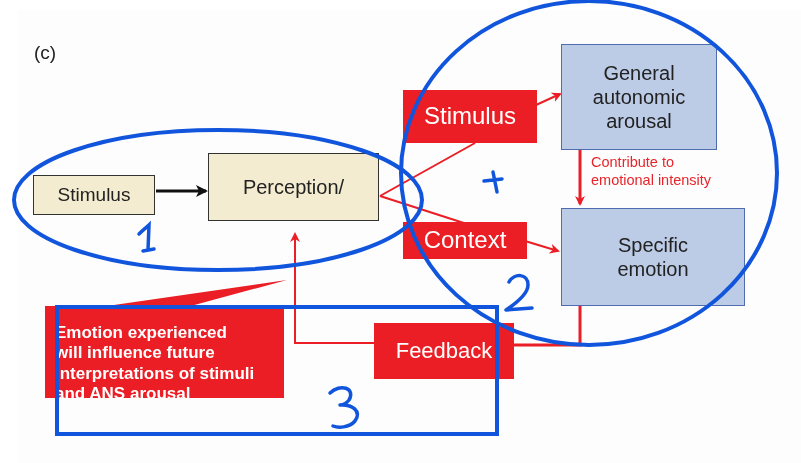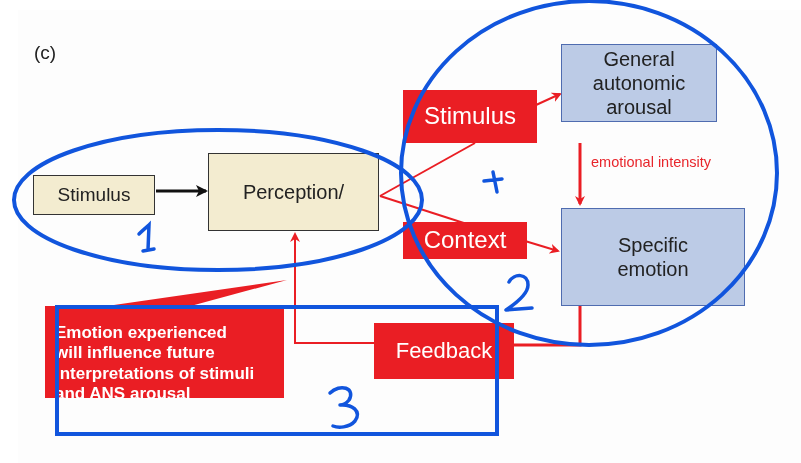--- a/index.html
+++ b/index.html
@@ -43,45 +43,46 @@
 
   <polyline points="580,298 580,345 498,345" fill="none" stroke="#ea1e24" stroke-width="3"></polyline>
   <polyline points="376,343 295,343 295,234" fill="none" stroke="#ea1e24" stroke-width="2" marker-end="url(#redArrow)"></polyline>
 
   <polygon points="100,307 187,307 287,280" fill="#ea1e24"></polygon>
 </svg>
 
 <div class="box beige" style="left:33px; top:175px; width:122px; height:40px; font-size:19px;">
   <span>Stimulus</span>
 </div>
-<div class="box beige" style="left:208px; top:153px; width:171px; height:78px; font-size:20px; flex-direction:column;">
+<div class="box beige" style="left:208px; top:153px; width:171px; height:68px; font-size:20px; flex-direction:column;">
   <span>Perception/</span>
 </div>
 
-<div class="box blue" style="left:561px; top:44px; width:156px; height:78px; font-size:20px; flex-direction:column;">
+<div class="box blue" style="left:561px; top:44px; width:156px; height:106px; font-size:20px; flex-direction:column;">
   <span>General</span>
   <span>autonomic</span>
   <span>arousal</span>
 </div>
 <div class="box blue" style="left:561px; top:208px; width:184px; height:98px; font-size:20px; flex-direction:column;">
   <span>Specific</span>
   <span>emotion</span>
 </div>
 
 <div class="box red" style="left:403px; top:90px; width:134px; height:53px; font-size:24px;">
   <span>Stimulus</span>
 </div>
 <div class="box red" style="left:403px; top:222px; width:124px; height:37px; font-size:24px;">
   <span>Context</span>
 </div>
 <div class="box red" style="left:374px; top:323px; width:140px; height:56px; font-size:22px;">
   <span>Feedback</span>
 </div>
 
 <div class="note" style="left:591px; top:153px;">
+  <div>Contribute to</div>
   <div>emotional intensity</div>
 </div>
 
 <div class="box red" style="left:45px; top:306px; width:239px; height:92px;"></div>
 <div class="callout-text" style="left:55px; top:323px; font-weight:bold;">
   <div>Emotion experienced</div>
   <div>will influence future</div>
   <div>interpretations of stimuli</div>
   <div>and ANS arousal</div>
 </div>

